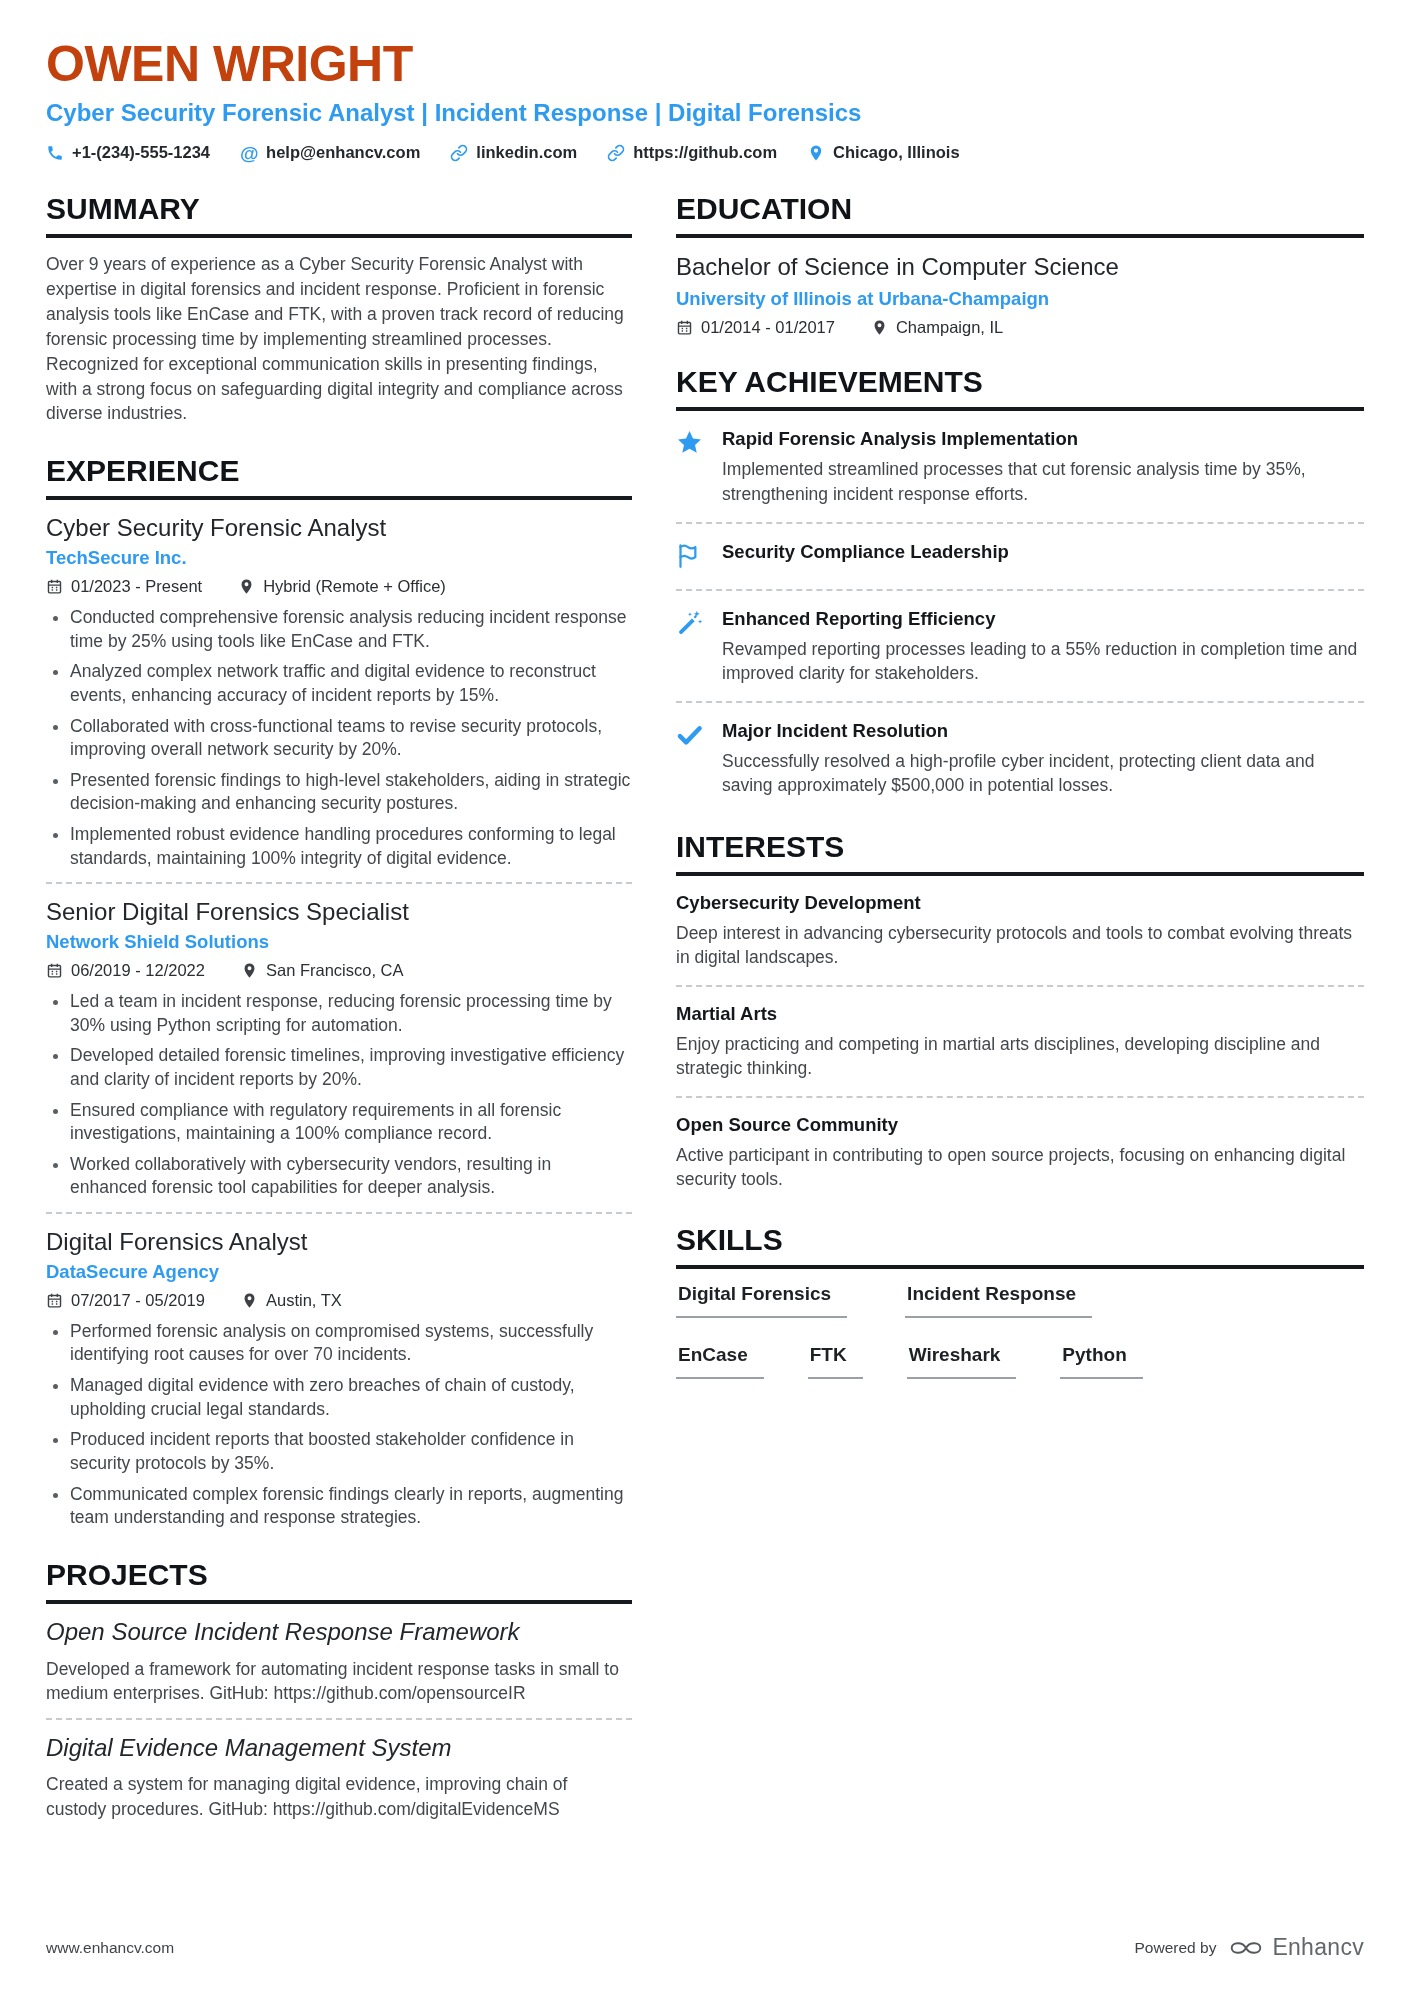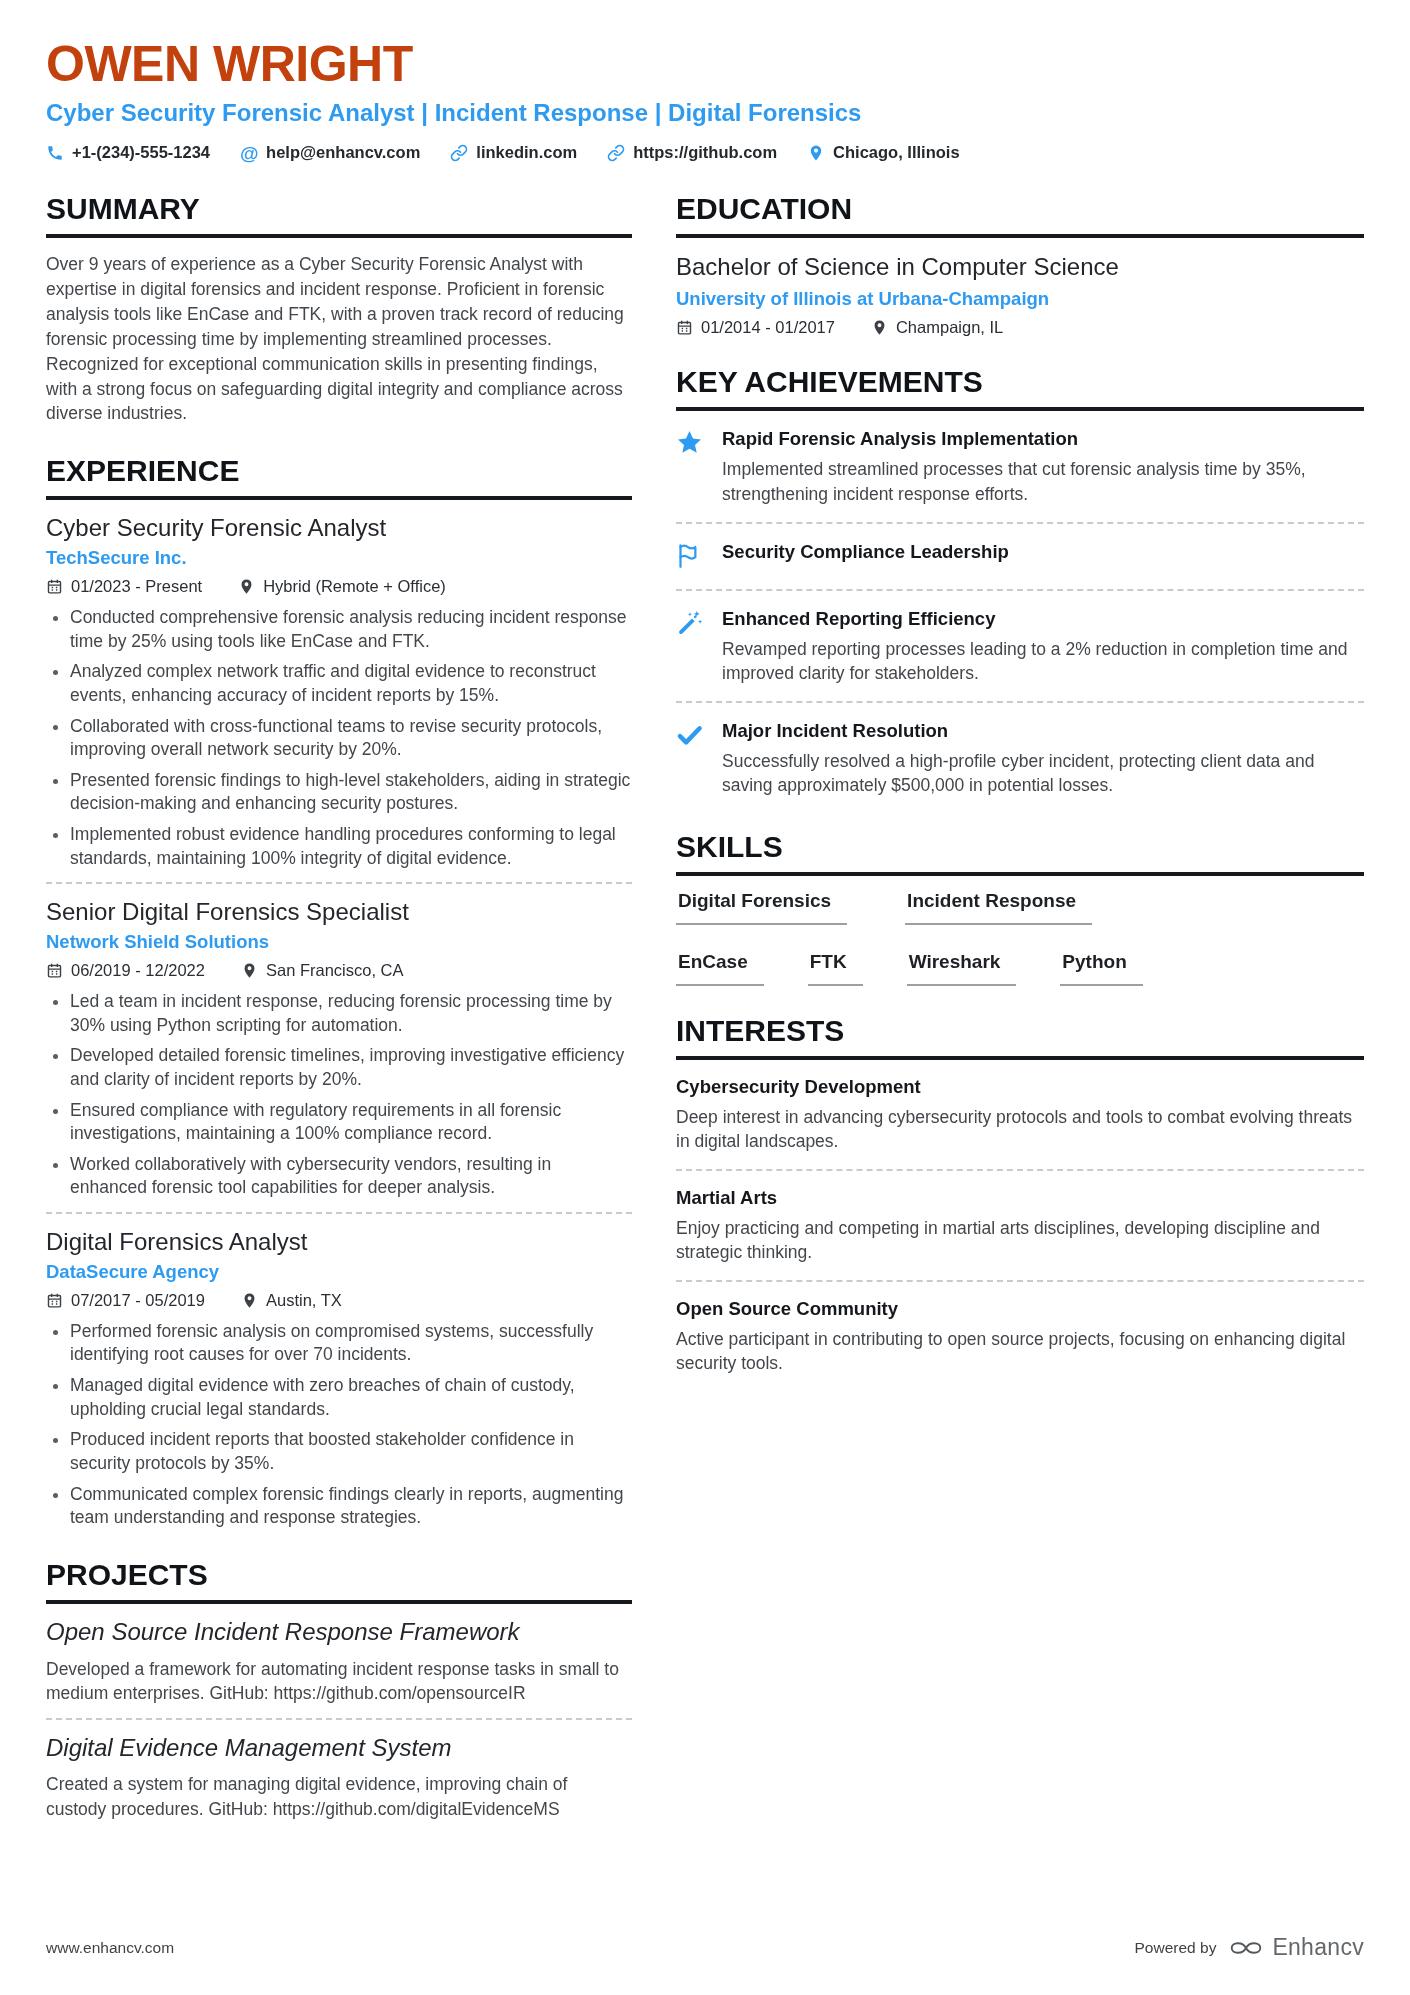--- a/index.html
+++ b/index.html
@@ -306,68 +306,68 @@
 
         <div class="ach">
           <div class="ach-iconbox">
             <svg viewBox="0 0 24 24" fill="currentColor">
                 <path d="M3.2 19.4l11-11 2.4 2.4-11 11a1.7 1.7 0 01-2.4-2.4z"></path>
                 <path d="M15.6 7l1.4 1.4 2-2L17.6 5zM18.5 1.6l.7 2 2 .7-2 .7-.7 2-.7-2-2-.7 2-.7zM21.4 9.3l.5 1.4 1.4.5-1.4.5-.5 1.4-.5-1.4-1.4-.5 1.4-.5zM12.4 2.8l.5 1.4 1.4.5-1.4.5-.5 1.4-.5-1.4-1.4-.5 1.4-.5z"></path>
               </svg>
           </div>
           <div>
             <p class="ach-title">Enhanced Reporting Efficiency</p>
-            <p class="ach-desc">Revamped reporting processes leading to a 2% reduction in completion time and improved clarity for stakeholders.</p>
+            <p class="ach-desc">Revamped reporting processes leading to a 55% reduction in completion time and improved clarity for stakeholders.</p>
           </div>
         </div>
         <hr class="dashed">
 
         <div class="ach">
           <div class="ach-iconbox">
             <svg viewBox="0 0 24 24" fill="none" stroke="currentColor" stroke-width="4" stroke-linecap="round" stroke-linejoin="round">
                 <path d="M3.5 13.5l5.5 5.5L21 6.5"></path>
               </svg>
           </div>
           <div>
             <p class="ach-title">Major Incident Resolution</p>
             <p class="ach-desc">Successfully resolved a high-profile cyber incident, protecting client data and saving approximately $500,000 in potential losses.</p>
           </div>
         </div>
       </section>
 
       <section class="section">
+        <h2 class="section-heading">INTERESTS</h2>
+
+        <div class="interest">
+          <p class="interest-title">Cybersecurity Development</p>
+          <p class="interest-desc">Deep interest in advancing cybersecurity protocols and tools to combat evolving threats in digital landscapes.</p>
+        </div>
+        <hr class="dashed">
+        <div class="interest">
+          <p class="interest-title">Martial Arts</p>
+          <p class="interest-desc">Enjoy practicing and competing in martial arts disciplines, developing discipline and strategic thinking.</p>
+        </div>
+        <hr class="dashed">
+        <div class="interest">
+          <p class="interest-title">Open Source Community</p>
+          <p class="interest-desc">Active participant in contributing to open source projects, focusing on enhancing digital security tools.</p>
+        </div>
+      </section>
+
+      <section class="section">
         <h2 class="section-heading">SKILLS</h2>
         <div class="skills-row">
           <span class="skill">Digital Forensics</span>
           <span class="skill">Incident Response</span>
         </div>
         <div class="skills-row second">
           <span class="skill">EnCase</span>
           <span class="skill">FTK</span>
           <span class="skill">Wireshark</span>
           <span class="skill">Python</span>
-        </div>
-      </section>
-
-      <section class="section">
-        <h2 class="section-heading">INTERESTS</h2>
-
-        <div class="interest">
-          <p class="interest-title">Cybersecurity Development</p>
-          <p class="interest-desc">Deep interest in advancing cybersecurity protocols and tools to combat evolving threats in digital landscapes.</p>
-        </div>
-        <hr class="dashed">
-        <div class="interest">
-          <p class="interest-title">Martial Arts</p>
-          <p class="interest-desc">Enjoy practicing and competing in martial arts disciplines, developing discipline and strategic thinking.</p>
-        </div>
-        <hr class="dashed">
-        <div class="interest">
-          <p class="interest-title">Open Source Community</p>
-          <p class="interest-desc">Active participant in contributing to open source projects, focusing on enhancing digital security tools.</p>
         </div>
       </section>
     </div>
   </div>
 </div>
 
 <div class="footer">
   <span class="site">www.enhancv.com</span>
   <div class="powered">
     <span class="powered-label">Powered by</span>

